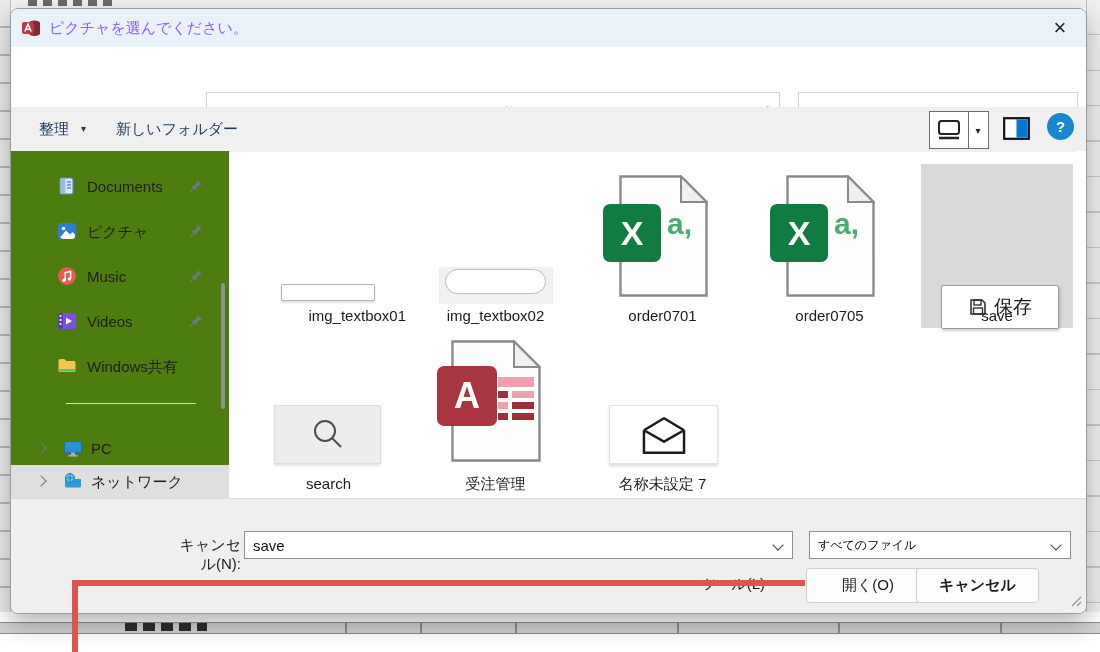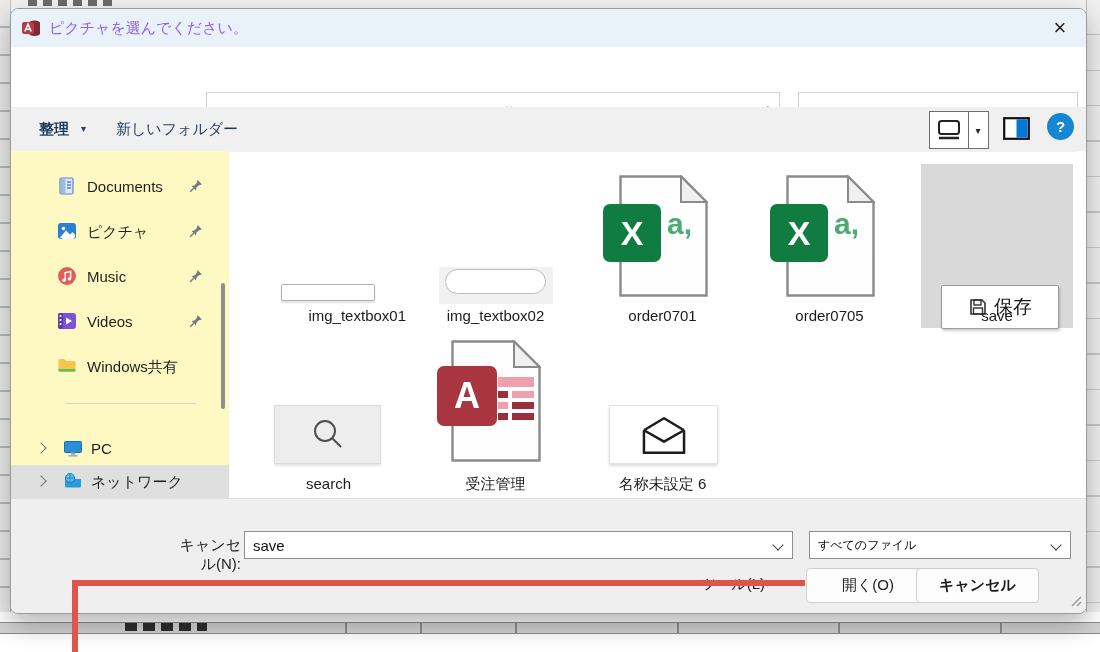--- a/index.html
+++ b/index.html
@@ -40,21 +40,21 @@
   .search-box input{position:absolute;left:12px;top:0;width:220px;height:42px;border:0;outline:0;font-size:15px;color:#1f1f1f;font-family:inherit;background:transparent;}
   .search-box input::placeholder{color:#8a8a8a;}
   .toolbar{left:0;top:98px;width:100%;height:44px;background:#f0f0f0;border-bottom:1px solid #e2e2e2;}
   .tool-txt{font-size:15px;color:#1c3a5c;line-height:44px;}
   .viewgroup{left:918px;top:4px;width:58px;height:36px;background:#fff;border:1px solid #6e6e6e;display:flex;}
   .viewgroup .cellA{width:38px;height:100%;display:flex;align-items:center;justify-content:center;}
   .viewgroup .cellB{width:18px;height:100%;border-left:1px solid #6e6e6e;display:flex;align-items:center;justify-content:center;font-size:10px;color:#222;}
   .helpbtn{left:1036px;top:6px;width:27px;height:27px;border-radius:50%;color:#fff;font-weight:bold;font-size:15px;display:flex;align-items:center;justify-content:center;}
   
   .main{left:0;top:142px;width:100%;height:347px;background:#fff;}
-  .sidebar{left:0;top:0;width:218px;height:347px;background:#fef9c3;}
+  .sidebar{left:0;top:0;width:218px;height:347px;background:#4d7c0f;}
   .side-item{left:0;width:218px;height:45px;}
   .side-item .lbl{position:absolute;left:76px;top:0;line-height:45px;font-size:15px;color:#1f1f1f;}
   .side-item .ic{position:absolute;left:46px;top:12px;}
   .side-item .pin{position:absolute;left:178px;top:15px;}
   .tree-item .lbl{left:80px;}
   .tree-chev{position:absolute;left:26px;top:18px;width:7px;height:7px;border-right:1.7px solid #777;border-bottom:1.7px solid #777;transform:rotate(-45deg);}
   .divider{left:55px;top:252px;width:130px;height:1px;background:#d6d6d6;}
   .scroll-thumb{left:210px;top:132px;width:4px;height:126px;background:#8f8f8f;border-radius:2px;}
   .filearea{left:218px;top:0;width:847px;height:347px;background:#fff;border-top:1px solid #efefef;}
   .fname{position:absolute;font-size:15px;color:#1b1b1b;text-align:center;height:18px;line-height:18px;}
@@ -144,21 +144,21 @@
       <span class="abs" style="right:12px;top:13px;">
         <svg width="17" height="17" viewBox="0 0 17 17">
           <circle cx="7" cy="7" r="5" fill="none" stroke="#666" stroke-width="1.7"></circle>
           <line x1="10.8" y1="10.8" x2="15.3" y2="15.3" stroke="#666" stroke-width="1.7"></line>
         </svg>
       </span>
     </div>
   </div>
 
   <div class="abs toolbar">
-    <span class="abs tool-txt" style="left:28px;font-weight:bold;">整理</span>
+    <span class="abs tool-txt" style="left:28px;">整理</span>
     <span class="abs" style="left:70px;top:0;line-height:44px;font-size:10px;color:#1c3a5c;">▾</span>
     <span class="abs tool-txt" style="left:105px;">新しいフォルダー</span>
 
     <div class="abs viewgroup">
       <span class="cellA">
         <svg width="24" height="22" viewBox="0 0 24 22">
           <rect x="2" y="2" width="20" height="13" rx="2.5" fill="#fff" stroke="#222" stroke-width="2"></rect>
           <line x1="2" y1="19" x2="22" y2="19" stroke="#222" stroke-width="2.6"></line>
         </svg>
       </span>
@@ -371,21 +371,21 @@
       </div>
 
       <div class="abs" style="left:356px;top:175px;width:155px;height:165px;">
         <div class="abs" style="left:24px;top:78px;width:107px;height:57px;background:#fff;border:1px solid #e3e3e3;box-shadow:0 2px 3px rgba(0,0,0,.14);display:flex;align-items:center;justify-content:center;">
           <svg width="50" height="42" viewBox="0 0 52 44">
             <path d="M5 17 L26 4.5 L47 17" fill="none" stroke="#1c1c1c" stroke-width="2.6" stroke-linejoin="round"></path>
             <path d="M5 17 V40.5 H47 V17" fill="none" stroke="#1c1c1c" stroke-width="2.6"></path>
             <path d="M5 17 L26 29 L47 17" fill="none" stroke="#1c1c1c" stroke-width="2.6" stroke-linejoin="round"></path>
           </svg>
         </div>
-        <div class="fname" style="left:0;top:148px;width:155px;">名称未設定 6</div>
+        <div class="fname" style="left:0;top:148px;width:155px;">名称未設定 7</div>
       </div>
     </div>
   </div>
 
   <div class="abs footer">
     <span class="f-label" style="left:158px;top:37px;width:72px;text-align:right;">キャンセル(N):</span>
     <div class="f-input">
       <input type="text" value="save" style="">
       <span class="dd-chev"></span>
     </div>

